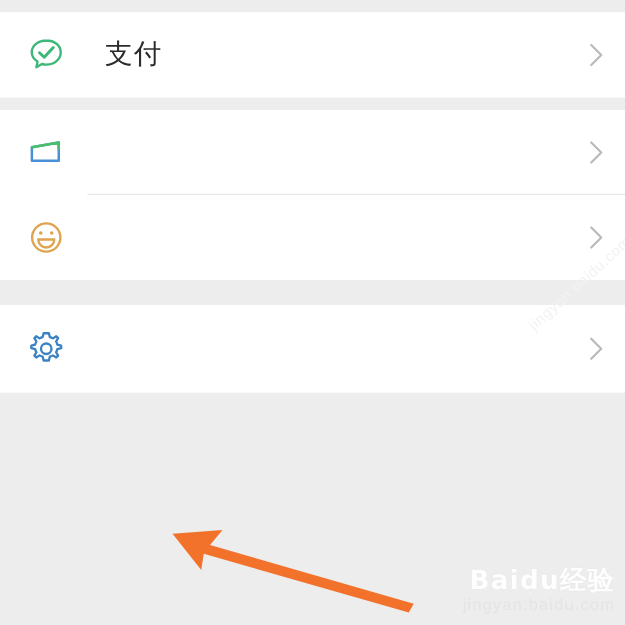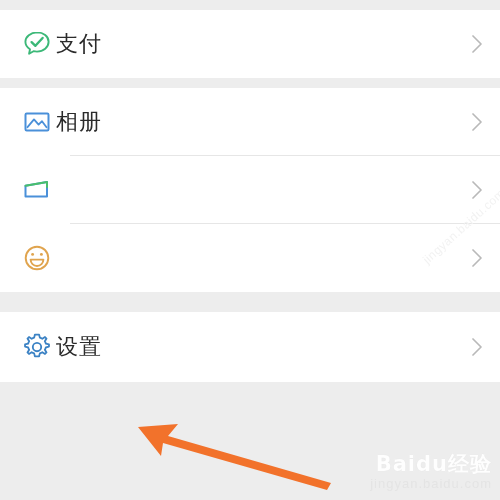--- a/index.html
+++ b/index.html
@@ -56,20 +56,21 @@
   .icon-wrap {
     width: 38px;
     height: 38px;
     display: flex;
     align-items: center;
     justify-content: center;
     flex: 0 0 38px;
   }
 
   .label {
+    margin-left: 28px;
     font-size: 22px;
     color: #2b2b2b;
     letter-spacing: 1px;
     line-height: 1;
     font-family: "DejaVu Sans", "Liberation Sans", sans-serif;
   }
 
   .chevron {
     margin-left: auto;
     width: 14px;
@@ -153,35 +154,20 @@
       </span>
 
     </div>
   </div>
 
   <div class="gap" style="height:10px"></div>
 
   <div class="group">
 
 
-    <div class="row">
-      <span class="icon-wrap">
-        <svg width="34" height="34" viewBox="0 0 34 34">
-          <rect x="5.5" y="8.5" width="23" height="17" rx="1.2" fill="none" stroke="#4a90d9" stroke-width="2"></rect>
-          <polyline points="7.5,22.2 14,14.4 18.6,19.6 22,16.2 26.5,22.2" fill="none" stroke="#4a90d9" stroke-width="1.8" stroke-linecap="round" stroke-linejoin="round"></polyline>
-        </svg>
-      </span>
-      <span class="label">相册</span>
-      <span class="chevron">
-        <svg width="14" height="22" viewBox="0 0 14 22">
-          <polyline points="3,3 11,11 3,19" fill="none" stroke="#b6b6b6" stroke-width="1.7" stroke-linecap="round" stroke-linejoin="round"></polyline>
-        </svg>
-      </span>
-      <div class="divider"></div>
-    </div>
 
     <div class="row">
       <span class="icon-wrap">
         <svg width="34" height="34" viewBox="0 0 34 34">
           <polygon points="5.5,12.8 27,9.0 27,23.5 5.5,23.5" fill="none" stroke="#4a90d9" stroke-width="2" stroke-linejoin="round"></polygon>
           <polyline points="5.5,12.8 27,9.0 27,14.0" fill="none" stroke="#49bf6b" stroke-width="2" stroke-linecap="round" stroke-linejoin="round"></polyline>
         </svg>
       </span>
       <span class="chevron">
         <svg width="14" height="22" viewBox="0 0 14 22">
@@ -213,21 +199,20 @@
   <div class="gap" style="height:20px"></div>
 
   <div class="group">
     <div class="row last" style="height:70px">
       <span class="icon-wrap">
         <svg width="34" height="34" viewBox="0 0 34 34">
           <path d="M17 4.6 l2.1 0 0.75 3.05 a9.6 9.6 0 0 1 2.5 1.05 l2.65 -1.65 1.5 1.5 -1.65 2.65 a9.6 9.6 0 0 1 1.05 2.5 l3.05 0.75 0 2.1 -3.05 0.75 a9.6 9.6 0 0 1 -1.05 2.5 l1.65 2.65 -1.5 1.5 -2.65 -1.65 a9.6 9.6 0 0 1 -2.5 1.05 l-0.75 3.05 -2.1 0 -2.1 0 -0.75 -3.05 a9.6 9.6 0 0 1 -2.5 -1.05 l-2.65 1.65 -1.5 -1.5 1.65 -2.65 a9.6 9.6 0 0 1 -1.05 -2.5 l-3.05 -0.75 0 -2.1 3.05 -0.75 a9.6 9.6 0 0 1 1.05 -2.5 l-1.65 -2.65 1.5 -1.5 2.65 1.65 a9.6 9.6 0 0 1 2.5 -1.05 l0.75 -3.05 z" fill="none" stroke="#3b82c4" stroke-width="1.85" stroke-linejoin="round"></path>
           <circle cx="17" cy="17" r="4.2" fill="none" stroke="#3b82c4" stroke-width="1.85"></circle>
         </svg>
       </span>
-      <span class="label">设置</span>
       <span class="chevron">
         <svg width="14" height="22" viewBox="0 0 14 22">
           <polyline points="3,3 11,11 3,19" fill="none" stroke="#b6b6b6" stroke-width="1.7" stroke-linecap="round" stroke-linejoin="round"></polyline>
         </svg>
       </span>
 
     </div>
   </div>
 
   <div class="gap" style="height:42px"></div>

